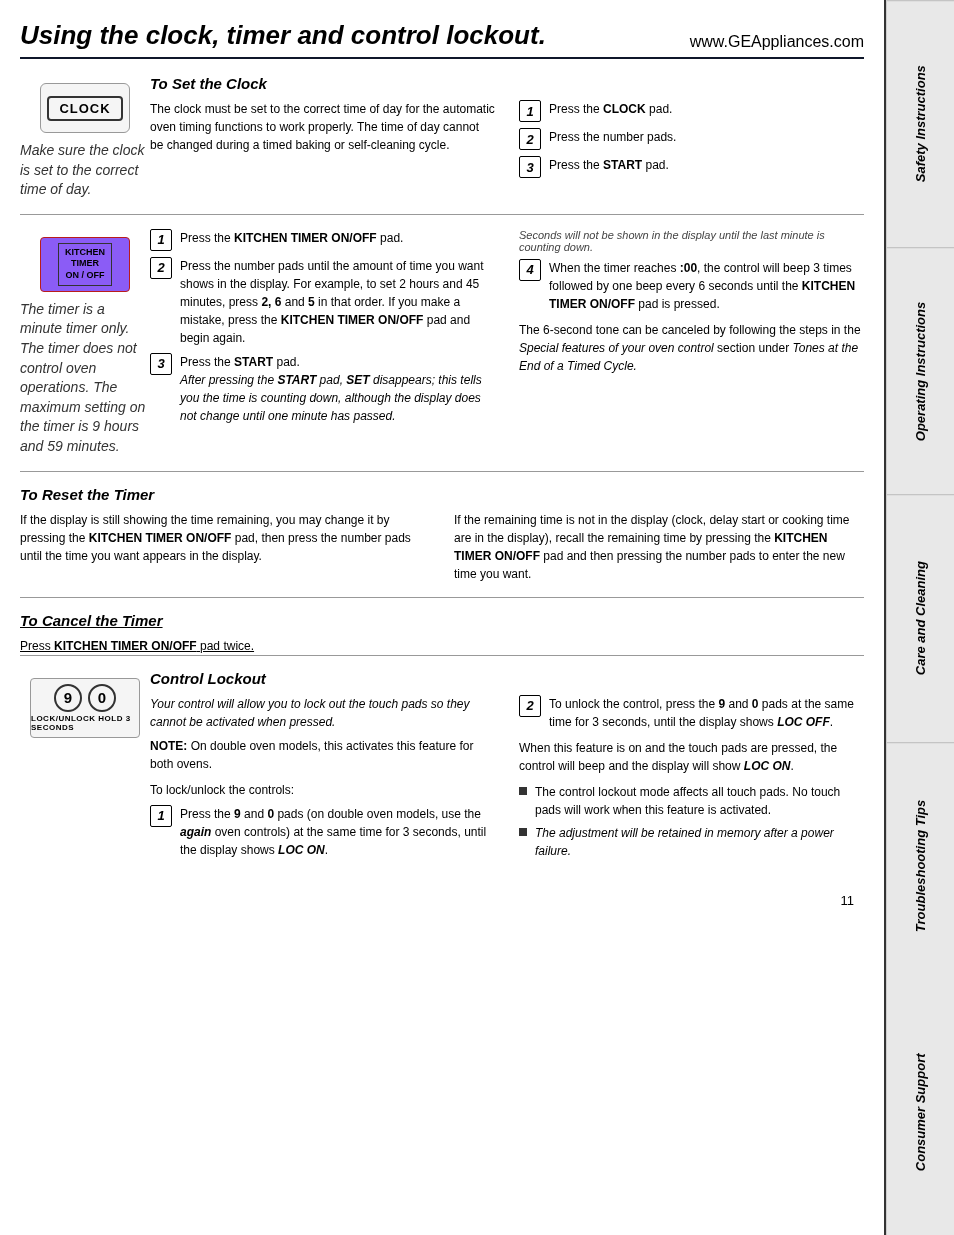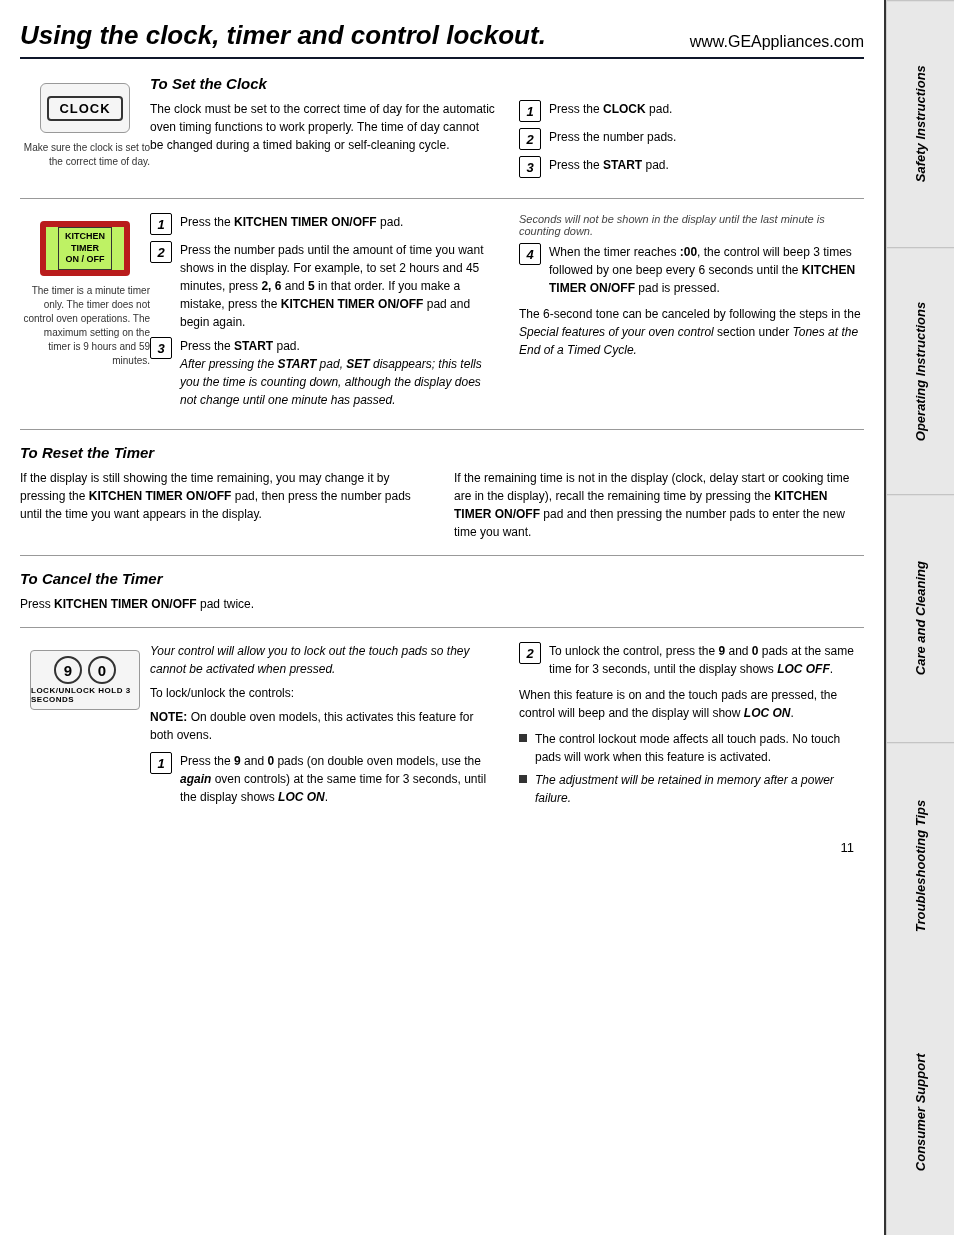--- a/index.html
+++ b/index.html
@@ -105,41 +105,42 @@
       border-radius: 4px;
       padding: 3px 10px;
       font-size: 13px;
       font-weight: bold;
       letter-spacing: 1px;
     }
 
     .kitchen-timer-box {
       width: 90px;
       height: 55px;
-      border: 6px solid #b91c1c;
+      border: 1px solid #b91c1c;
       border-radius: 4px;
-      background: #bef264;
+      background: #8b5cf6;
       display: flex;
       align-items: center;
       justify-content: center;
       margin-bottom: 8px;
     }
 
     .kitchen-timer-inner {
       border: 1.5px solid #333;
       padding: 3px 6px;
       text-align: center;
       font-size: 9px;
       font-weight: bold;
       line-height: 1.3;
     }
 
     .icon-caption {
-      font-size: 10px;
-      text-align: right;
+      font-size: 14px;
+      font-style: italic;
+      text-align: left;
       color: #333;
       line-height: 1.4;
     }
 
     
     .step-row {
       display: flex;
       align-items: flex-start;
       margin-bottom: 6px;
     }
@@ -177,22 +178,22 @@
     .italic-note {
       font-style: italic;
       font-size: 11px;
       color: #444;
       margin-bottom: 6px;
     }
 
     
     .section-no-icon {
       border-bottom: 1px solid #999;
-      padding-bottom: 14px;
       margin-bottom: 14px;
+      text-decoration: underline;
     }
 
     
     .bullet-item {
       display: flex;
       align-items: flex-start;
       margin-bottom: 5px;
       font-size: 12px;
       line-height: 1.5;
     }
@@ -407,25 +408,26 @@
       <div class="section-icon">
         <div class="lockout-icon-box">
           <div class="lockout-numbers">
             <div class="lockout-num">9</div>
             <div class="lockout-num">0</div>
           </div>
           <div class="lockout-caption">LOCK/UNLOCK HOLD 3 SECONDS</div>
         </div>
       </div>
       <div class="section-body">
+        <div class="section-title">Control Lockout</div>
         <div class="two-col">
           <div class="col-left">
             <p class="section-text" style="font-style:italic; margin-bottom:6px;">Your control will allow you to lock out the touch pads so they cannot be activated when pressed.</p>
+            <p class="section-text" style="margin-bottom:8px;"><span class="note-bold">NOTE:</span> On double oven models, this activates this feature for both ovens.</p>
             <p class="section-text" style="margin-bottom:6px;">To lock/unlock the controls:</p>
-            <p class="section-text" style="margin-bottom:8px;"><span class="note-bold">NOTE:</span> On double oven models, this activates this feature for both ovens.</p>
             <div class="step-row">
               <div class="step-num">
                   <i>1</i>
                 </div>
               <div class="step-text">Press the <b>9</b> and <b>0</b> pads (on double oven models, use the <b><i>again</i></b> oven controls) at the same time for 3 seconds, until the display shows <b><i>LOC ON</i></b>.</div>
             </div>
           </div>
           <div class="col-right">
             <div class="step-row">
               <div class="step-num">

